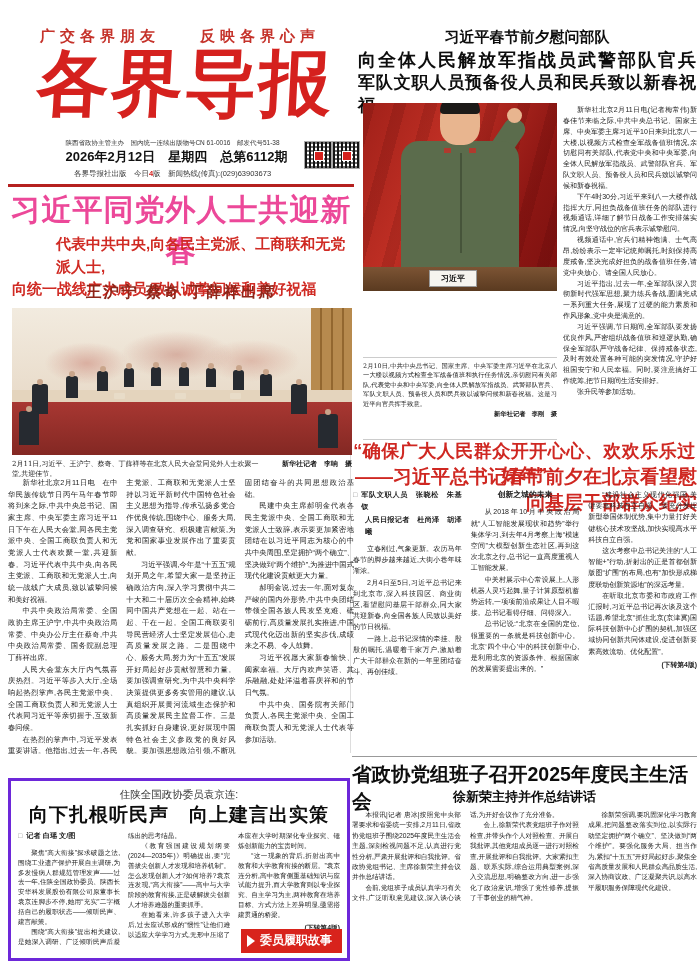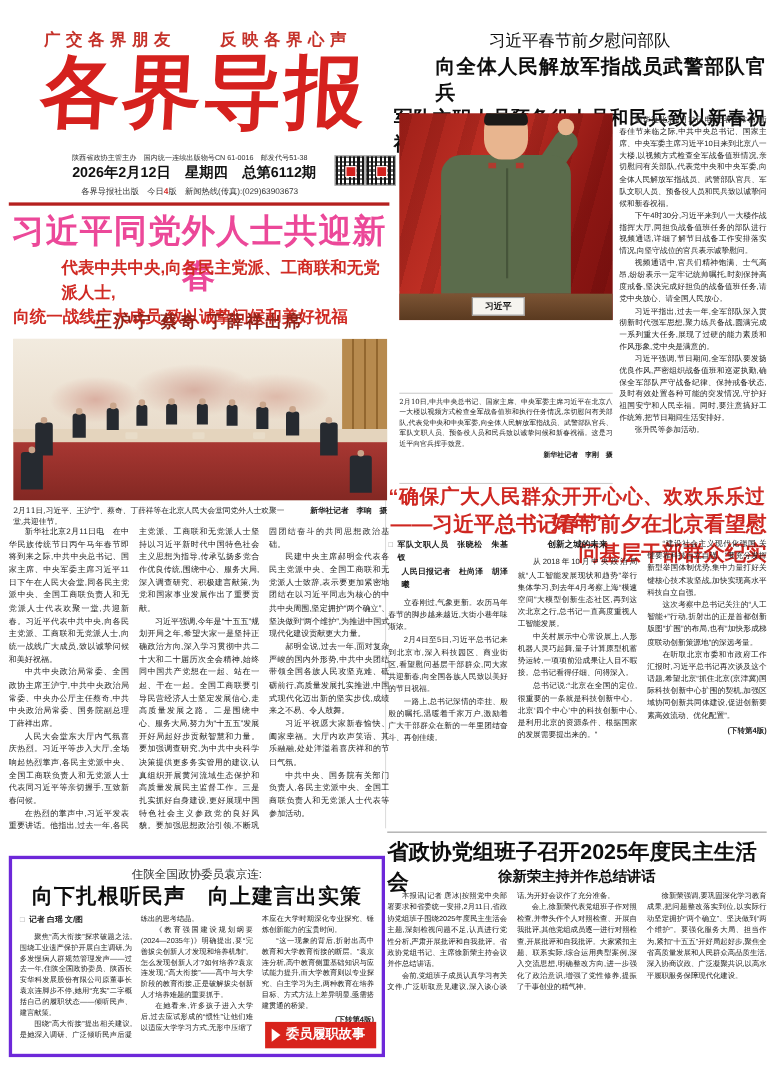--- a/index.html
+++ b/index.html
@@ -47,23 +47,23 @@
   .fig::before{content:"";position:absolute;left:50%;top:-5px;transform:translateX(-50%);
                width:6px;height:6px;border-radius:50%;background:#c9a58b;}
   .ttable{position:absolute;background:#e8dcc8;border-radius:1px;width:11px;height:6px;}
   .cap1{left:12px;top:459px;width:340px;font-size:7px;color:#222;font-family:"DejaVu Serif",serif;
         display:flex;justify-content:space-between;}
   .cap1 .credit{font-weight:bold;white-space:nowrap;margin-left:16px;}
   .cols{column-gap:9px;text-align:justify;overflow:hidden;}
   .cols p{margin:0;text-indent:2em;}
   .main-cols{left:8px;top:477px;width:346px;height:296px;column-count:3;font-size:7.3px;line-height:1.6;}
   
-  .tr-kicker{left:358px;top:28px;width:338px;text-align:center;font-size:15px;font-weight:normal;color:#0d0d0d;}
+  .tr-kicker{left:358px;top:28px;width:338px;text-align:center;font-size:15px;font-weight:bold;color:#0d0d0d;}
   .tr-hl{left:358px;top:48px;width:338px;font-weight:bold;color:#0d0d0d;line-height:1.35;}
-  .tr-hl .h1{font-size:18px;text-align:justify;text-align-last:justify;margin-left:38px;}
+  .tr-hl .h1{font-size:18px;text-align:justify;text-align-last:justify;}
   .tr-hl .h2{font-size:17px;text-align:justify;text-align-last:justify;}
   
   .photo2{left:363px;top:103px;width:194px;height:188px;overflow:hidden;
           background:linear-gradient(115deg,#a02019 0%,#bf2f24 35%,#8c1613 75%,#7c110f 100%);}
   .p2-folds{position:absolute;inset:0;background:repeating-linear-gradient(105deg,rgba(60,0,0,.14) 0 12px,transparent 12px 30px);}
   .xi-torso{position:absolute;left:50%;transform:translateX(-50%);bottom:24px;width:118px;height:126px;
             background:#5b6c4c;border-radius:18px 18px 0 0;}
   .xi-torso::after{content:"";position:absolute;left:50%;top:12px;width:2px;height:100px;background:#46543a;}
   .xi-tab1,.xi-tab2{position:absolute;width:7px;height:5px;background:#b03a2e;bottom:138px;}
   .xi-tab1{left:calc(50% - 16px);} .xi-tab2{left:calc(50% + 9px);}

